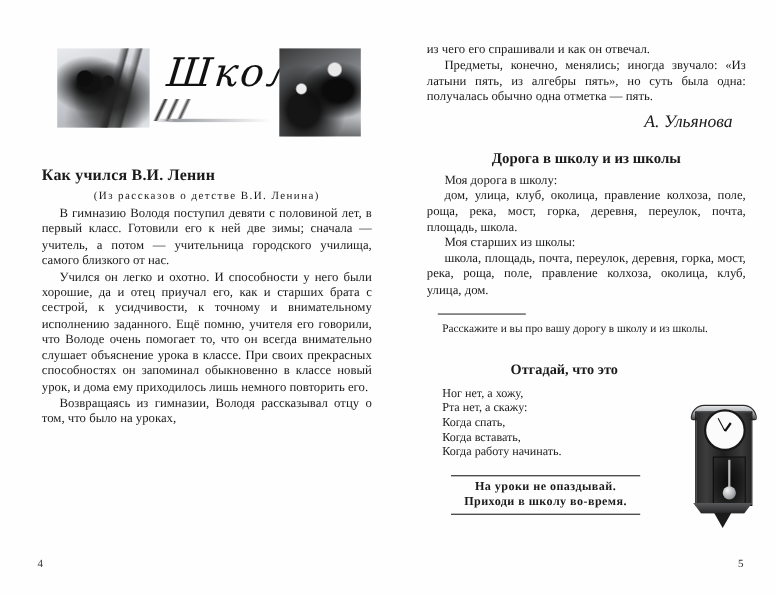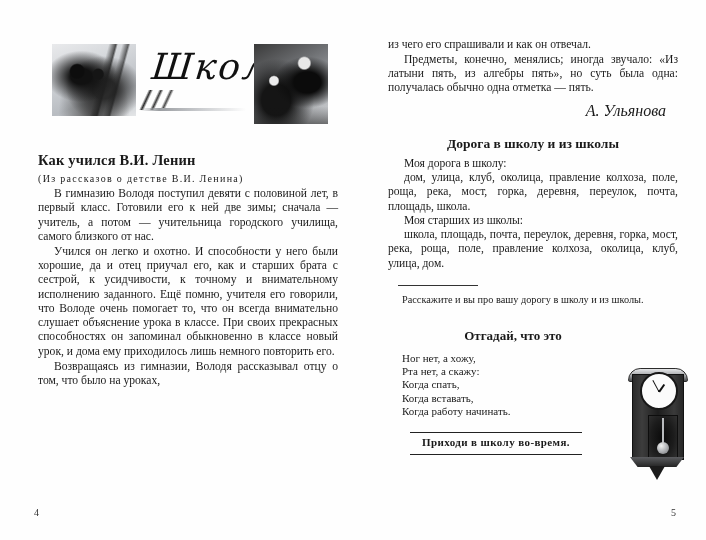--- a/index.html
+++ b/index.html
@@ -109,21 +109,21 @@
   
   h2.story-title {
     font-size: 14.5px;
     font-weight: bold;
     text-align: left;
     margin: 0 0 4px 0;
     letter-spacing: 0.2px;
   }
   .subtitle {
     font-size: 10px;
-    text-align: left;
+    text-align: center;
     letter-spacing: 1.3px;
     margin: 0 0 3px 0;
   }
   p.body {
     font-size: 11.6px;
     line-height: 14.3px;
     text-align: justify;
     text-indent: 16px;
     margin: 0;
     hyphens: manual;
@@ -333,20 +333,21 @@
     <h3 class="riddle-title">Отгадай, что это</h3>
     <div class="riddle-lines">
       <div>Ног нет, а хожу,</div>
       <div>Рта нет, а скажу:</div>
       <div>Когда спать,</div>
       <div>Когда вставать,</div>
       <div>Когда работу начинать.</div>
     </div>
 
     <div class="motto-box">
+      <div>На уроки не опаздывай.</div>
       <div>Приходи в школу во-время.</div>
     </div>
 
     <div class="clock">
       <div class="clock-crown"></div>
       <div class="clock-case">
         <div class="clock-window">
           <div class="pendulum-rod"></div>
           <div class="pendulum-bob"></div>
         </div>

